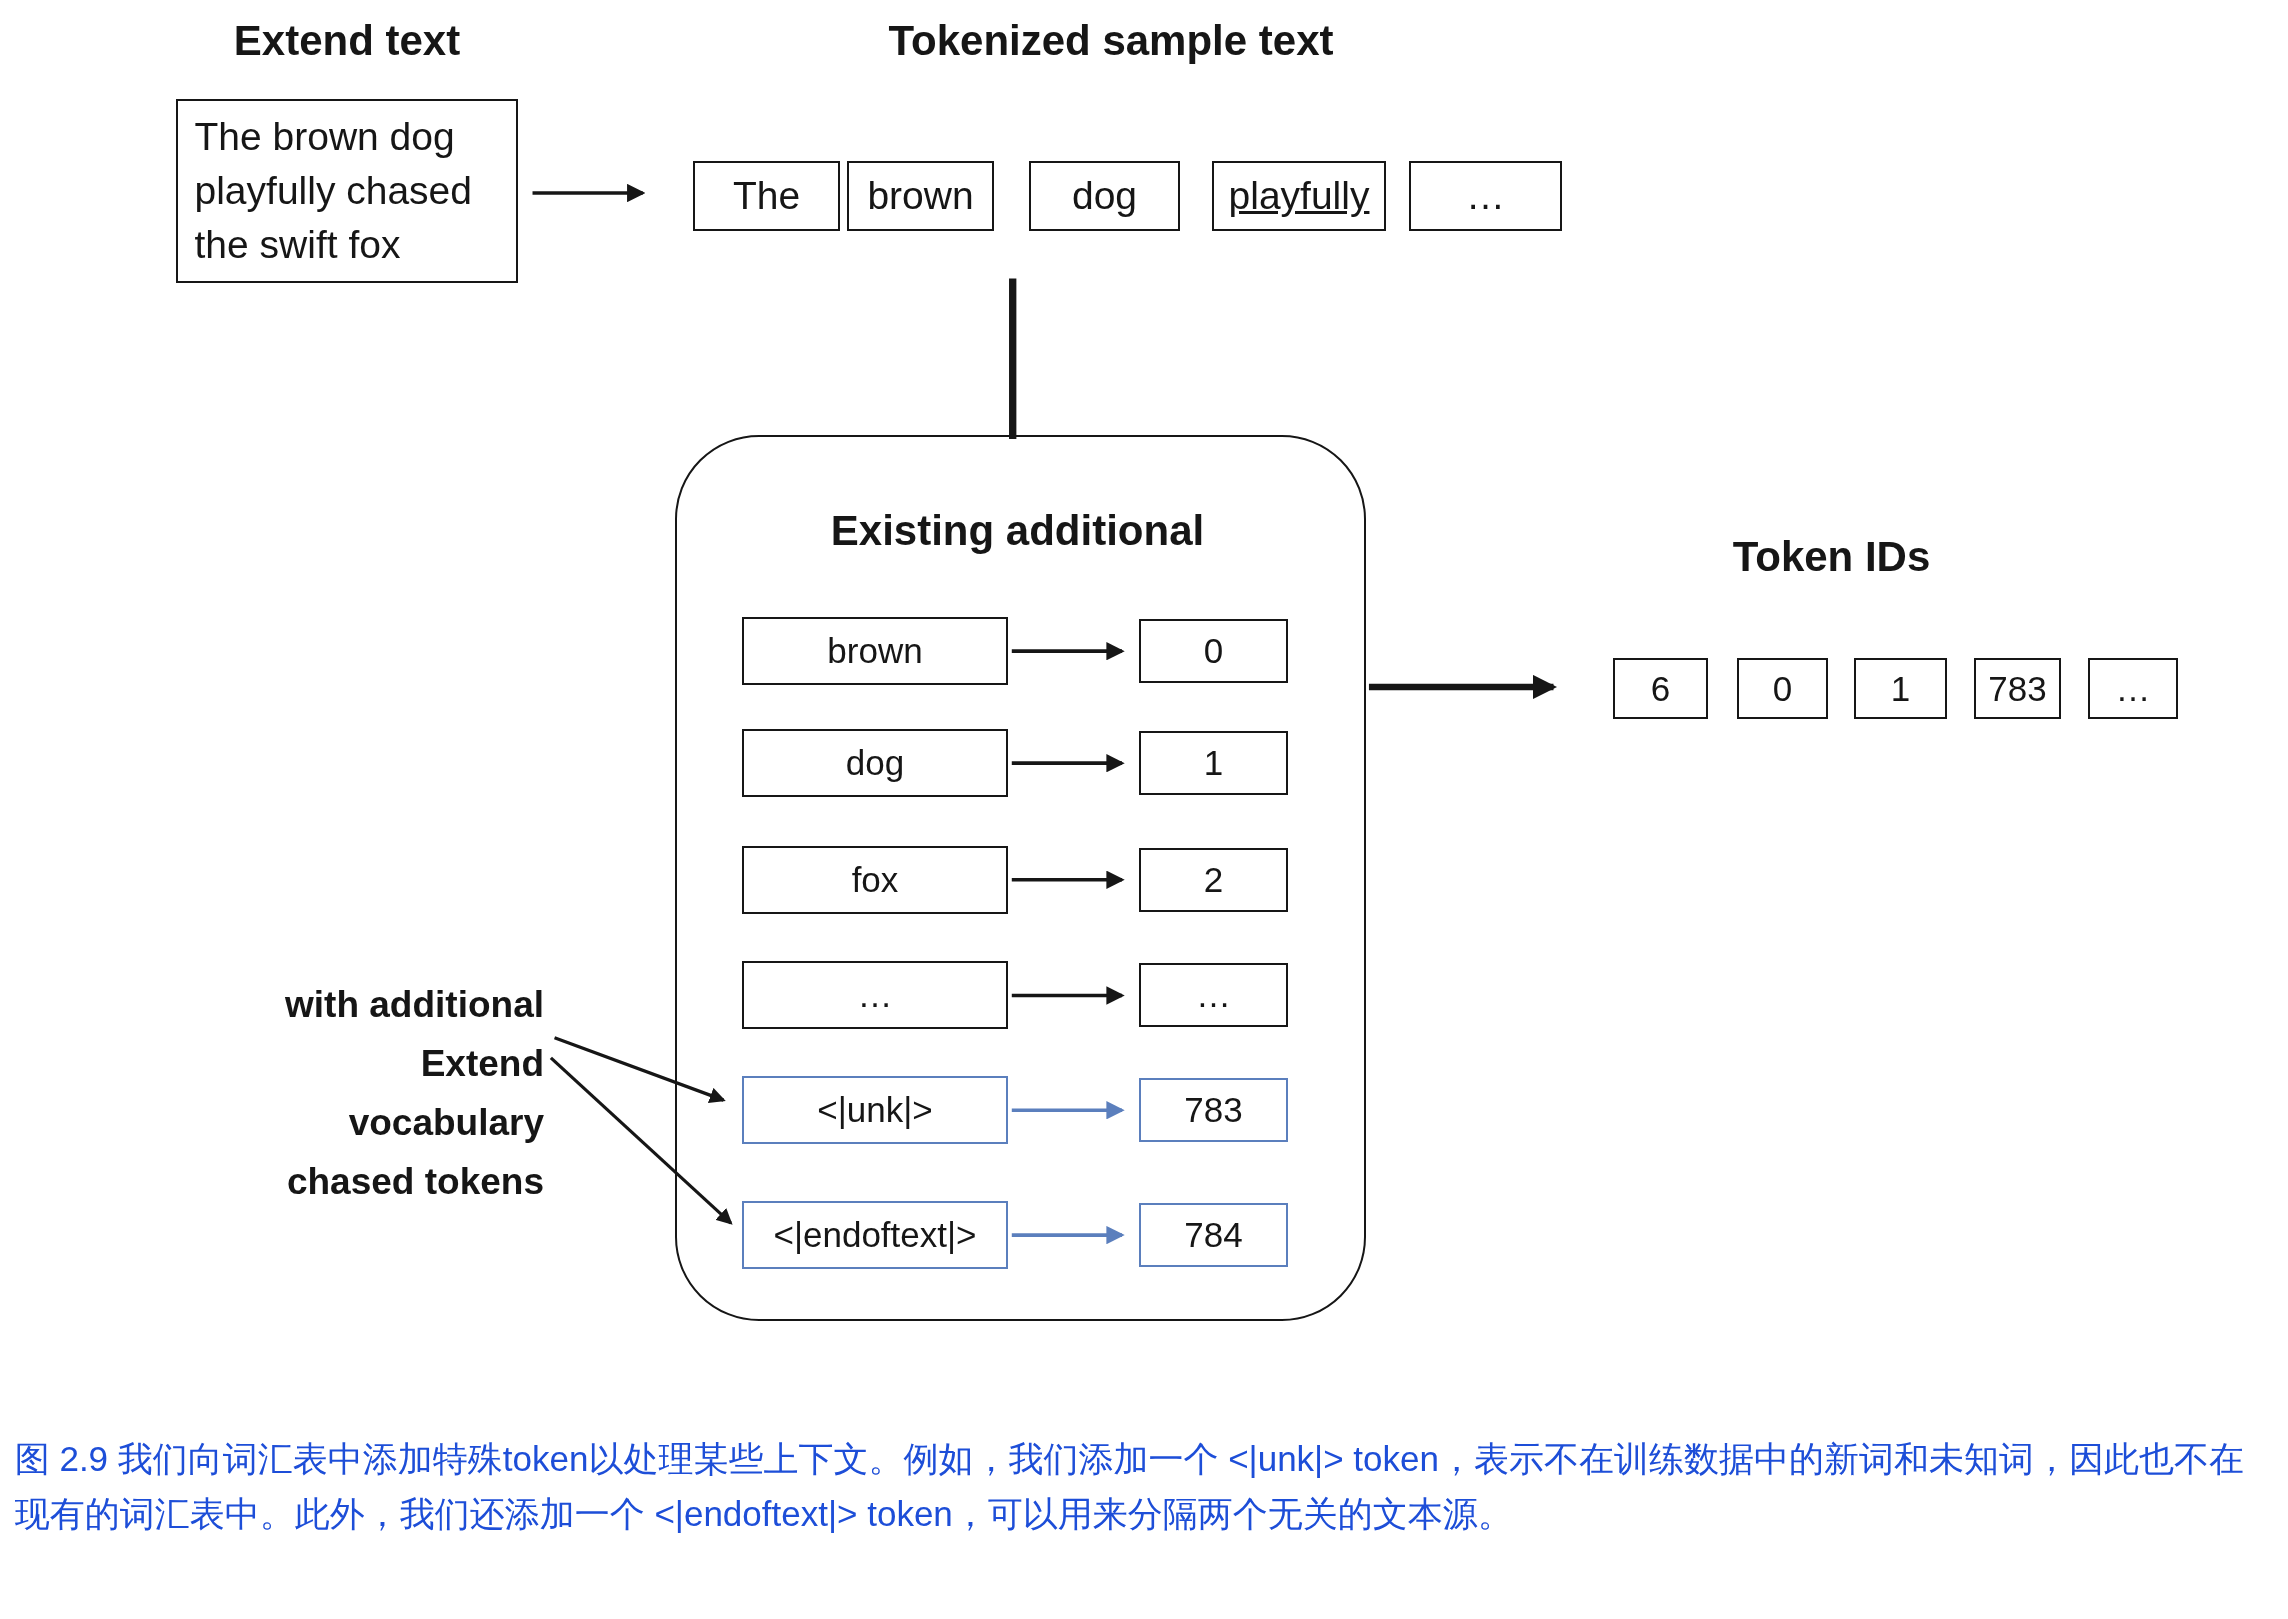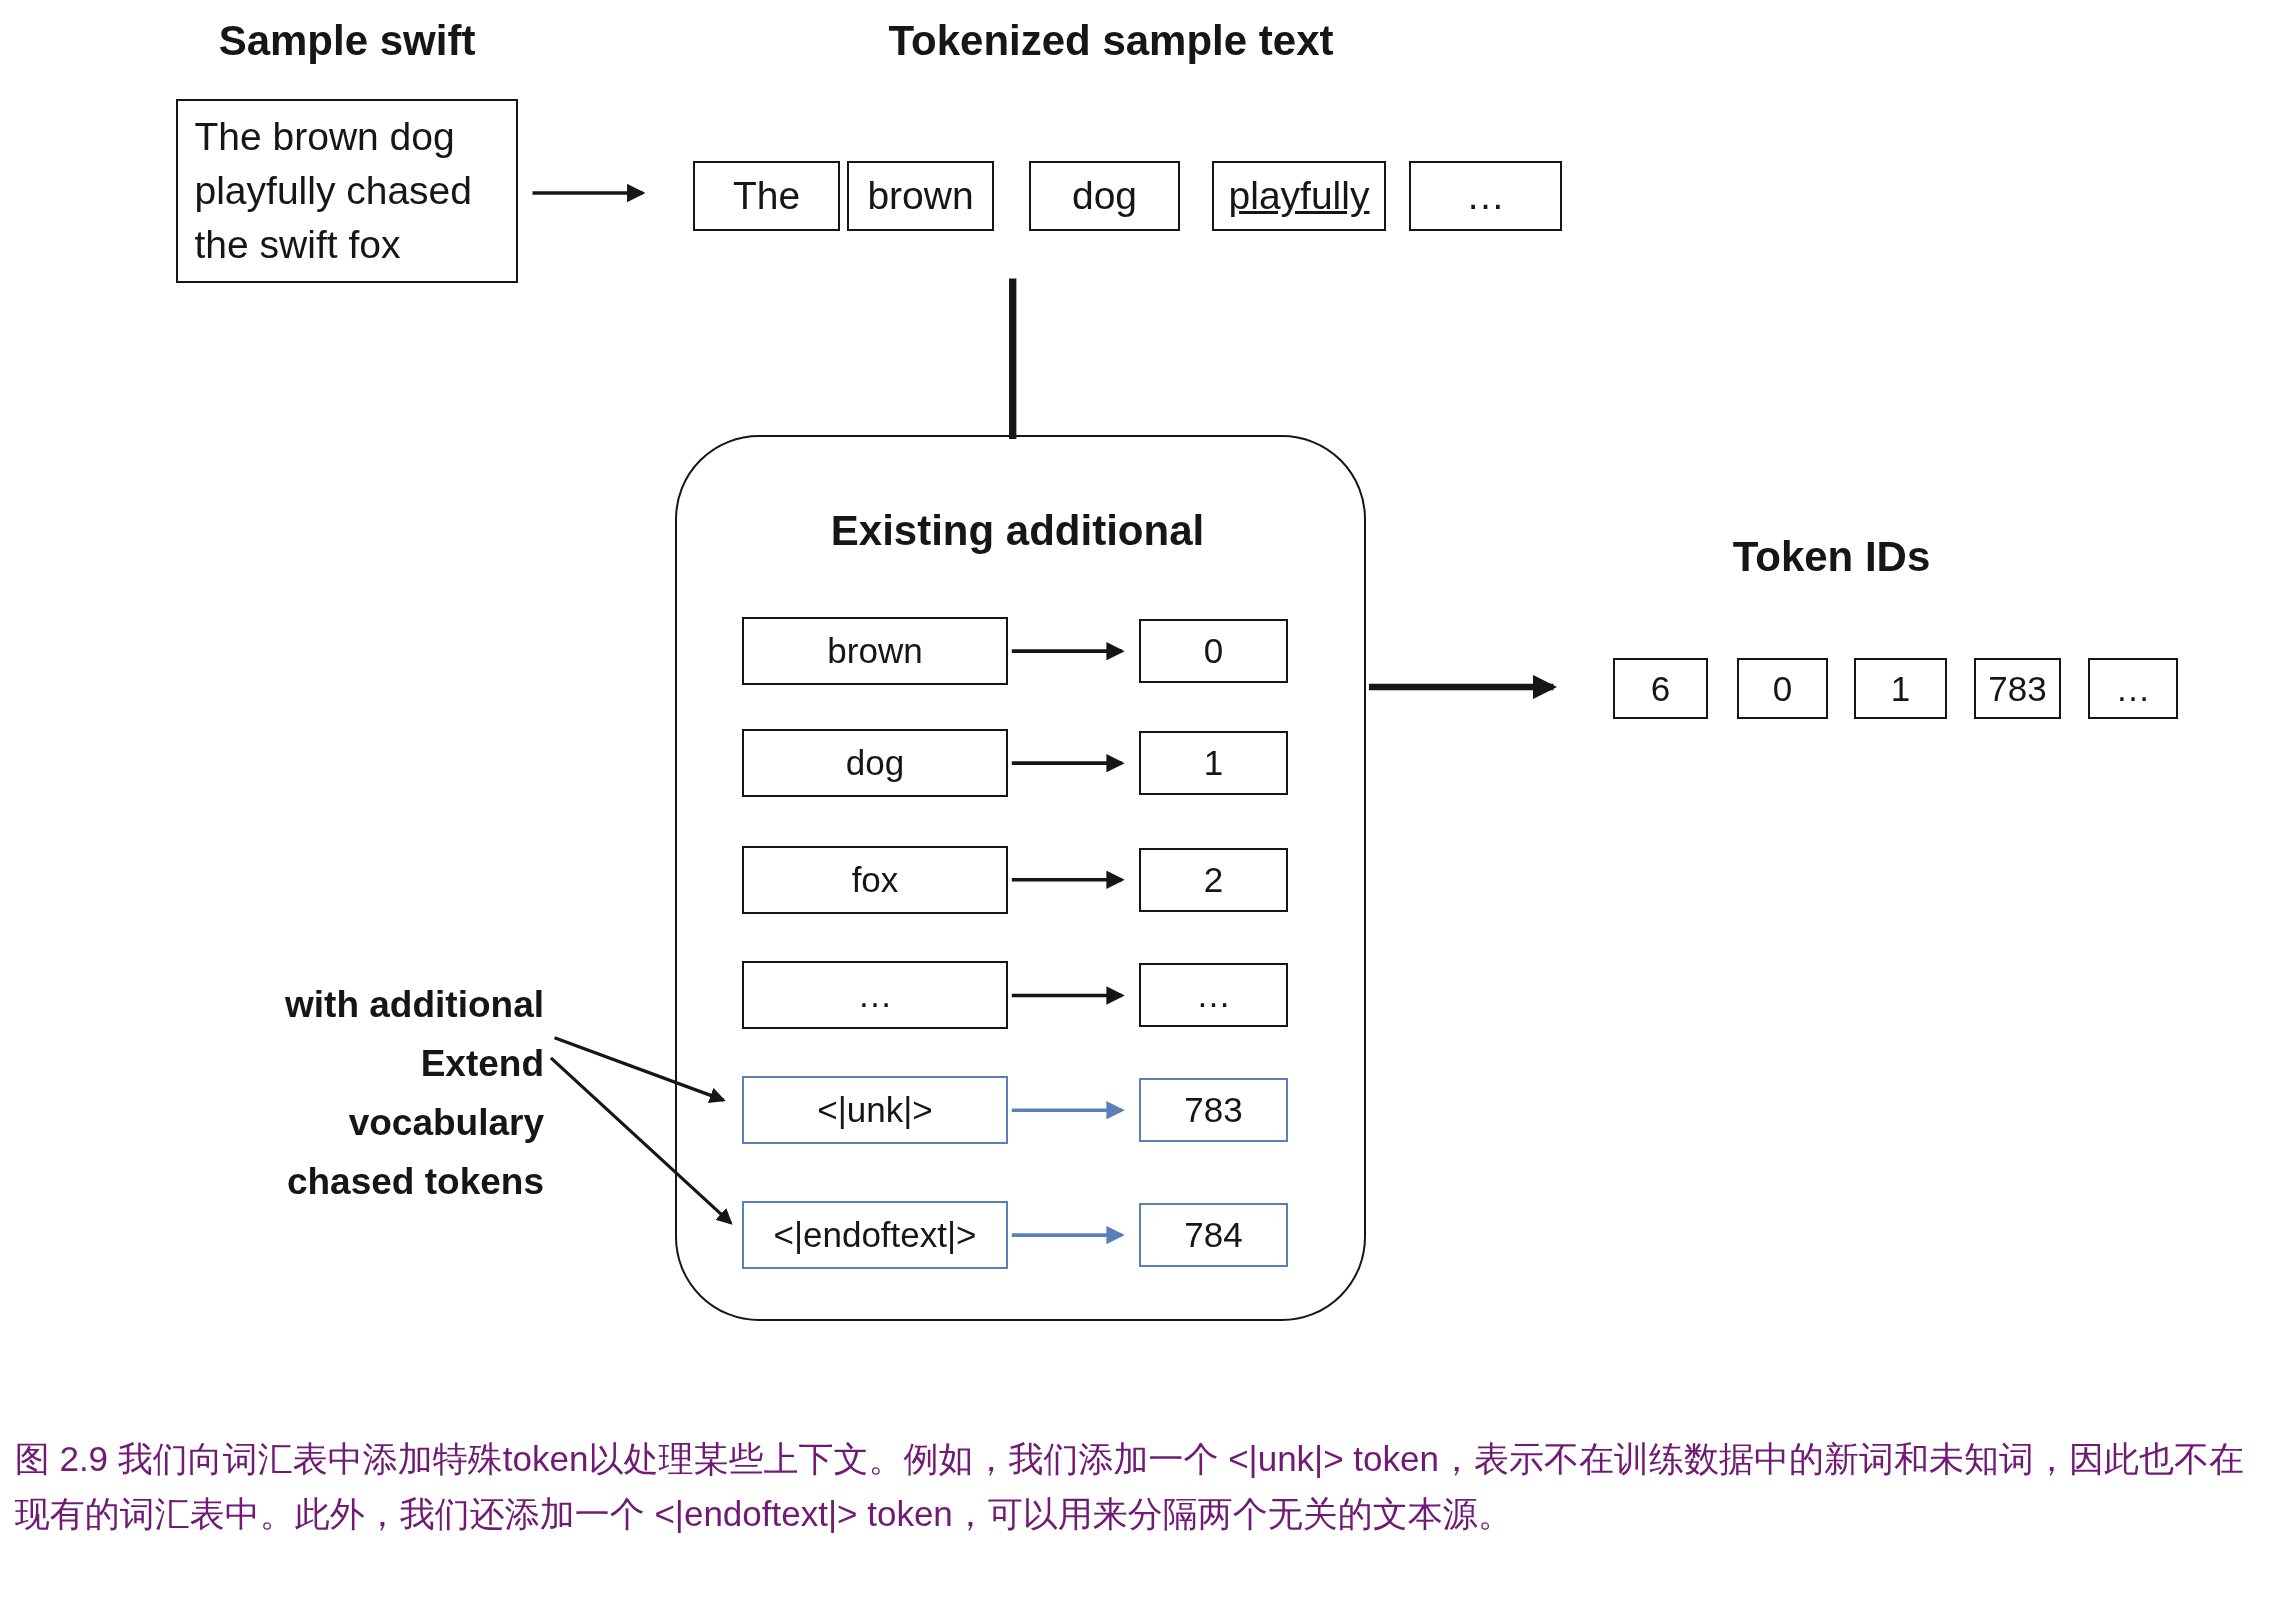--- a/index.html
+++ b/index.html
@@ -64,21 +64,21 @@
     font-weight: bold;
     font-size: 37px;
     line-height: 59px;
     text-align: right;
   }
   .caption {
     position: absolute;
     z-index: 2;
     font-size: 35px;
     line-height: 1.58;
-    color: #701a75;
+    color: #1d4ed8;
   }
 </style>
 </head>
 <body>
 
 <div class="canvas">
 
   <svg class="overlay" viewBox="0 0 2492 1764" xmlns="http://www.w3.org/2000/svg">
     <defs>
       <marker id="ah" viewBox="0 0 10 10" refX="8.5" refY="5" markerWidth="5" markerHeight="5" orient="auto-start-reverse">
@@ -97,21 +97,21 @@
     <line x1="1102" y1="831" x2="1222" y2="831" stroke="#161616" stroke-width="4" marker-end="url(#ah)"></line>
     <line x1="1102" y1="958" x2="1222" y2="958" stroke="#161616" stroke-width="4" marker-end="url(#ah)"></line>
     <line x1="1102" y1="1084" x2="1222" y2="1084" stroke="#161616" stroke-width="4" marker-end="url(#ah)"></line>
     <line x1="1102" y1="1209" x2="1222" y2="1209" stroke="#5b7fbd" stroke-width="4" marker-end="url(#ah-blue)"></line>
     <line x1="1102" y1="1345" x2="1222" y2="1345" stroke="#5b7fbd" stroke-width="4" marker-end="url(#ah-blue)"></line>
     <line x1="604" y1="1130" x2="788" y2="1198" stroke="#161616" stroke-width="3.5" marker-end="url(#ah)"></line>
     <line x1="600" y1="1152" x2="796" y2="1332" stroke="#161616" stroke-width="3.5" marker-end="url(#ah)"></line>
     <line x1="1491" y1="748" x2="1692" y2="748" stroke="#161616" stroke-width="7" marker-end="url(#ah-big)"></line>
   </svg>
 
-  <div class="heading" style="left:191px; top:16.5px; width:312px;">Sample swift</div>
+  <div class="heading" style="left:191px; top:16.5px; width:312px;">Extend text</div>
   <div class="sample-box" style="left:176px; top:99px; width:342px; height:184px;">The brown dog
 playfully chased
 the swift fox</div>
 
   <div class="heading" style="left:863px; top:16.5px; width:496px;">Tokenized sample text</div>
   <div class="box" style="left:664px;  top:161px; width:147px; height:70px;margin-left:29px;">The</div>
   <div class="box" style="left:847px;  top:161px; width:147px; height:70px;">brown</div>
   <div class="box" style="left:1029px; top:161px; width:151px; height:70px;">dog</div>
   <div class="box" style="left:1212px; top:161px; width:174px; height:70px;text-decoration:underline;">playfully</div>
   <div class="box" style="left:1409px; top:161px; width:153px; height:70px;">…</div>

